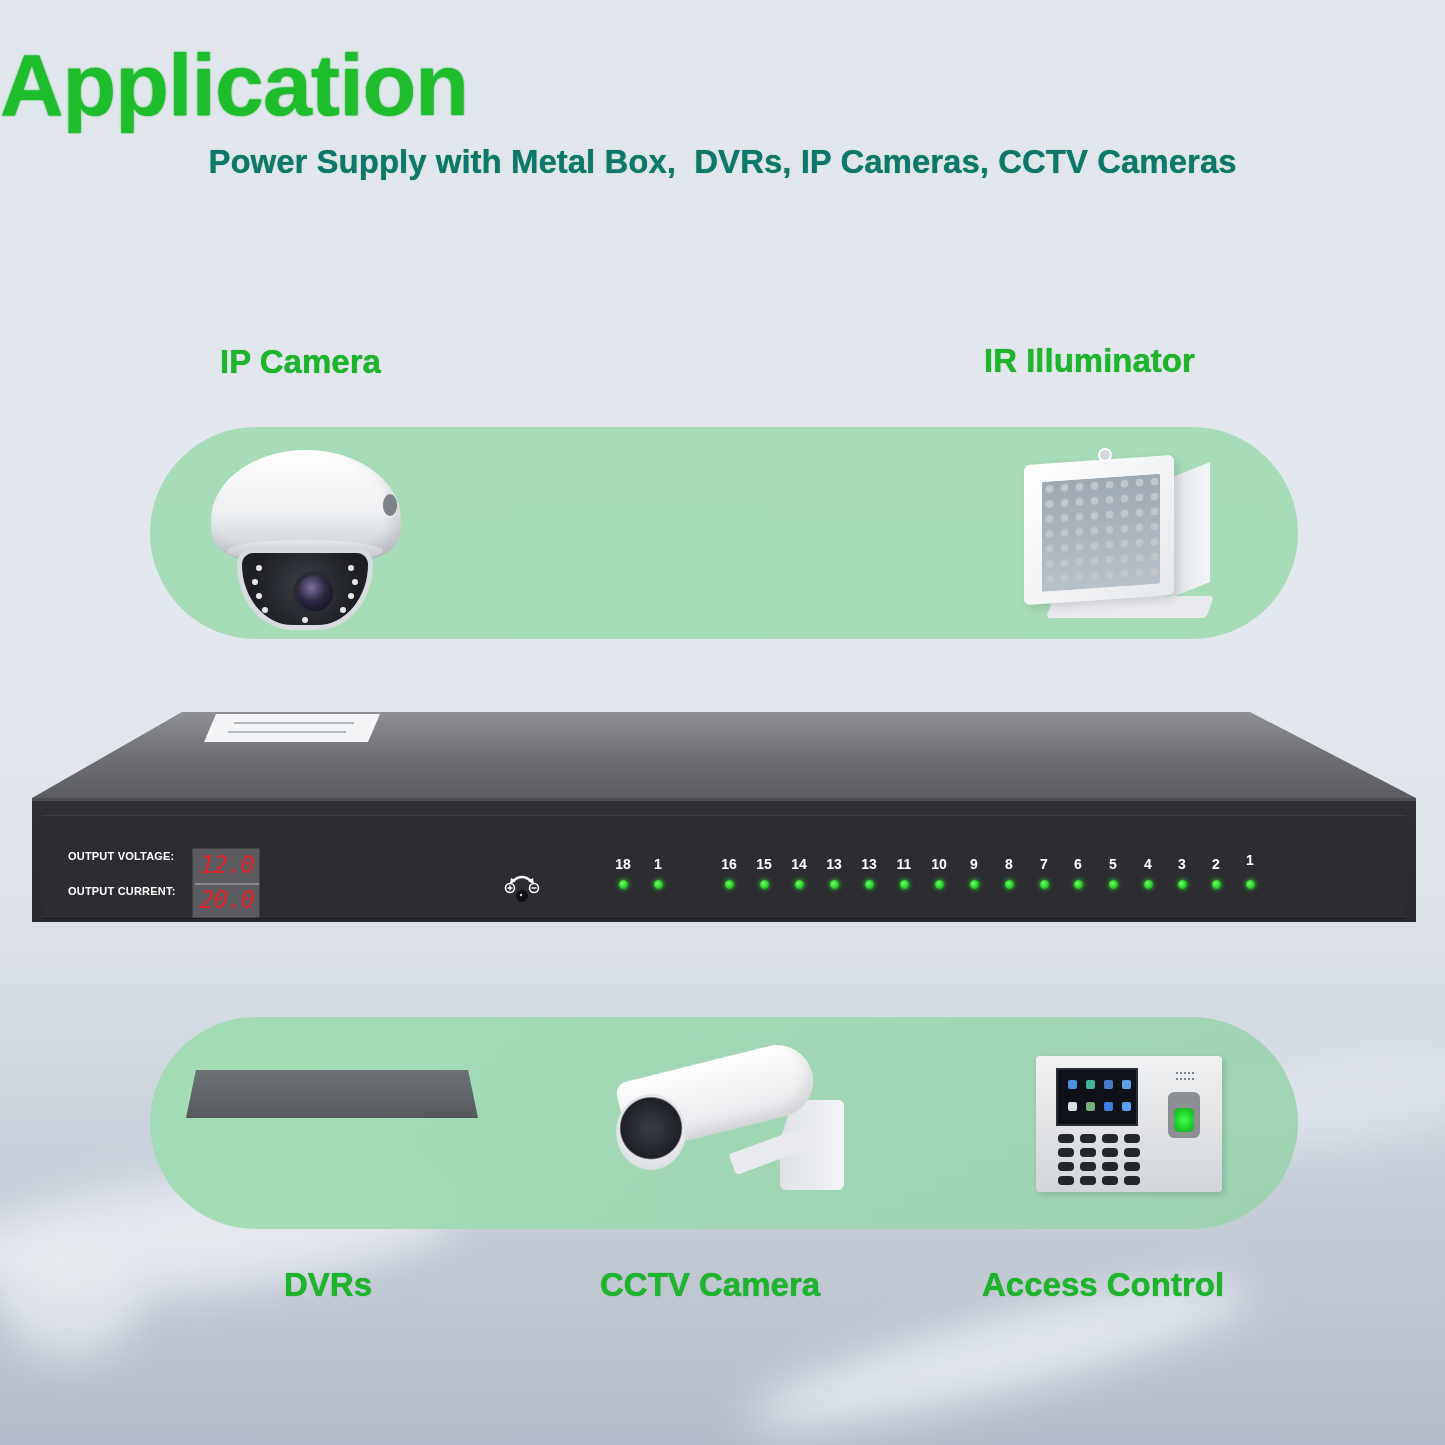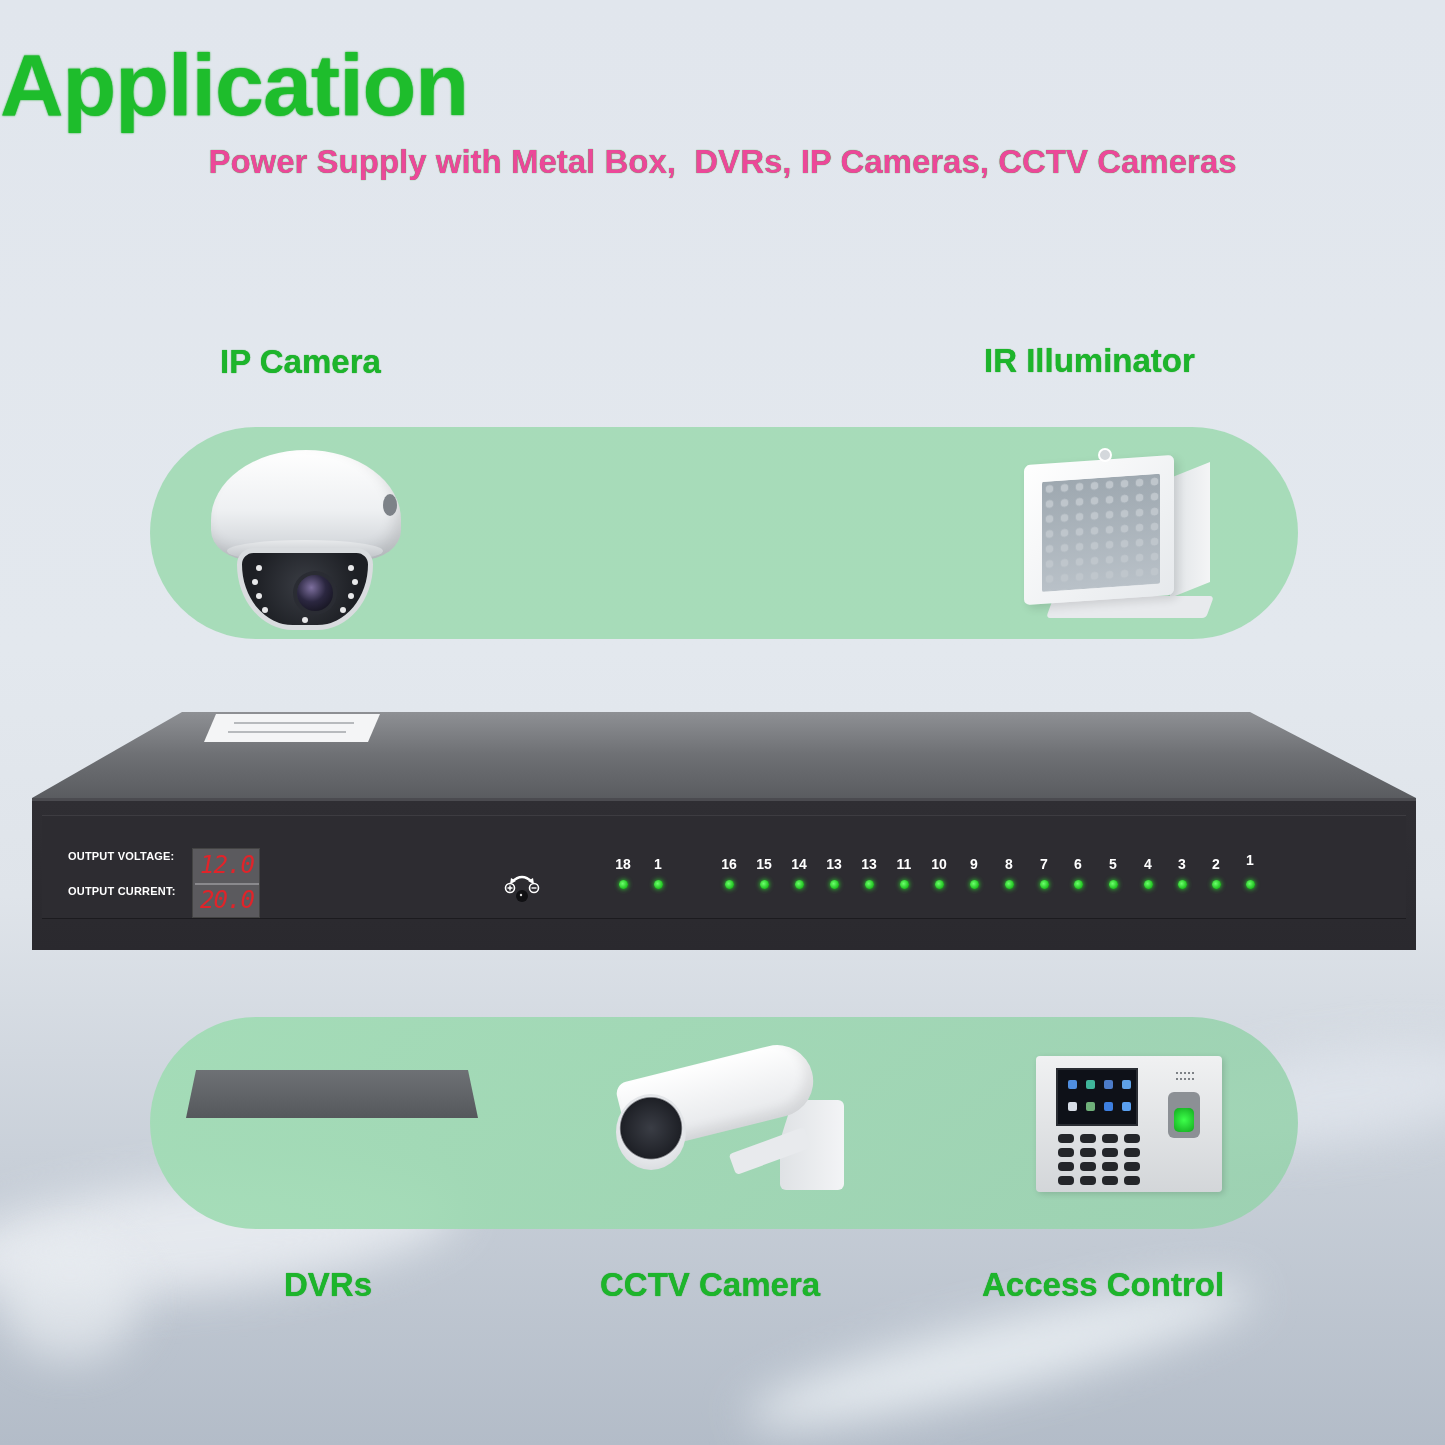--- a/index.html
+++ b/index.html
@@ -15,21 +15,21 @@
   .c3 { left: 1180px; top: 1050px; width: 320px; height: 90px; background: rgba(225,230,237,0.8); transform: rotate(-8deg); }
   .c4 { left: 0px; top: 1240px; width: 140px; height: 120px; background: rgba(232,236,241,0.7); }
 
   .title {
     position: absolute; left: 0; width: 1445px; top: 34px;
     text-align: left; color: #1ebd2c; font-weight: 700; font-size: 88px; letter-spacing: -1px;
     text-shadow: 0 0 2px #12a520;
   }
   .subtitle {
     position: absolute; left: 0; width: 1445px; top: 143px;
-    text-align: center; color: #ec4899; font-weight: 700; font-size: 33px; white-space: pre;
+    text-align: center; color: #0f766e; font-weight: 700; font-size: 33px; white-space: pre;
     text-shadow: 0 0 1px #12a520;
   }
   .label {
     position: absolute; color: #1db52b; font-weight: 700; font-size: 33px; white-space: nowrap;
     text-shadow: 0 0 1px #108f1c;
   }
 
   .pill {
     position: absolute; border-radius: 110px;
     background: rgba(158, 218, 178, 0.88);
@@ -90,21 +90,21 @@
     position: absolute; left: 0; top: 0; width: 1384px; height: 86px;
     background: linear-gradient(180deg,#8e9094 0%,#6e7074 50%,#5a5c60 100%);
     clip-path: polygon(150px 0, 1218px 0, 1384px 86px, 0 86px);
   }
   .psu .sticker {
     position: absolute; left: 172px; top: 2px; width: 176px; height: 28px;
     background: #f4f5f6; clip-path: polygon(12px 0, 176px 0, 164px 28px, 0 28px);
   }
   .psu .sticker-line { position: absolute; height: 2px; background: #b7babd; }
   .psu .front {
-    position: absolute; left: 0; top: 86px; width: 1384px; height: 152px;
+    position: absolute; left: 0; top: 86px; width: 1384px; height: 124px;
     background: linear-gradient(180deg,#2f2e33 0%,#2a292e 100%);
     border-top: 3px solid #4b4b50;
   }
   .psu .inner {
     position: absolute; left: 10px; top: 14px; width: 1364px; height: 104px;
     border-top: 1px solid #3d3c41; border-bottom: 1px solid #1c1b1f;
     background: #2d2c31;
   }
   .psu .field-label {
     position: absolute; left: 26px; color: #ffffff; font-weight: 700; font-size: 11px; letter-spacing: 0.2px;

